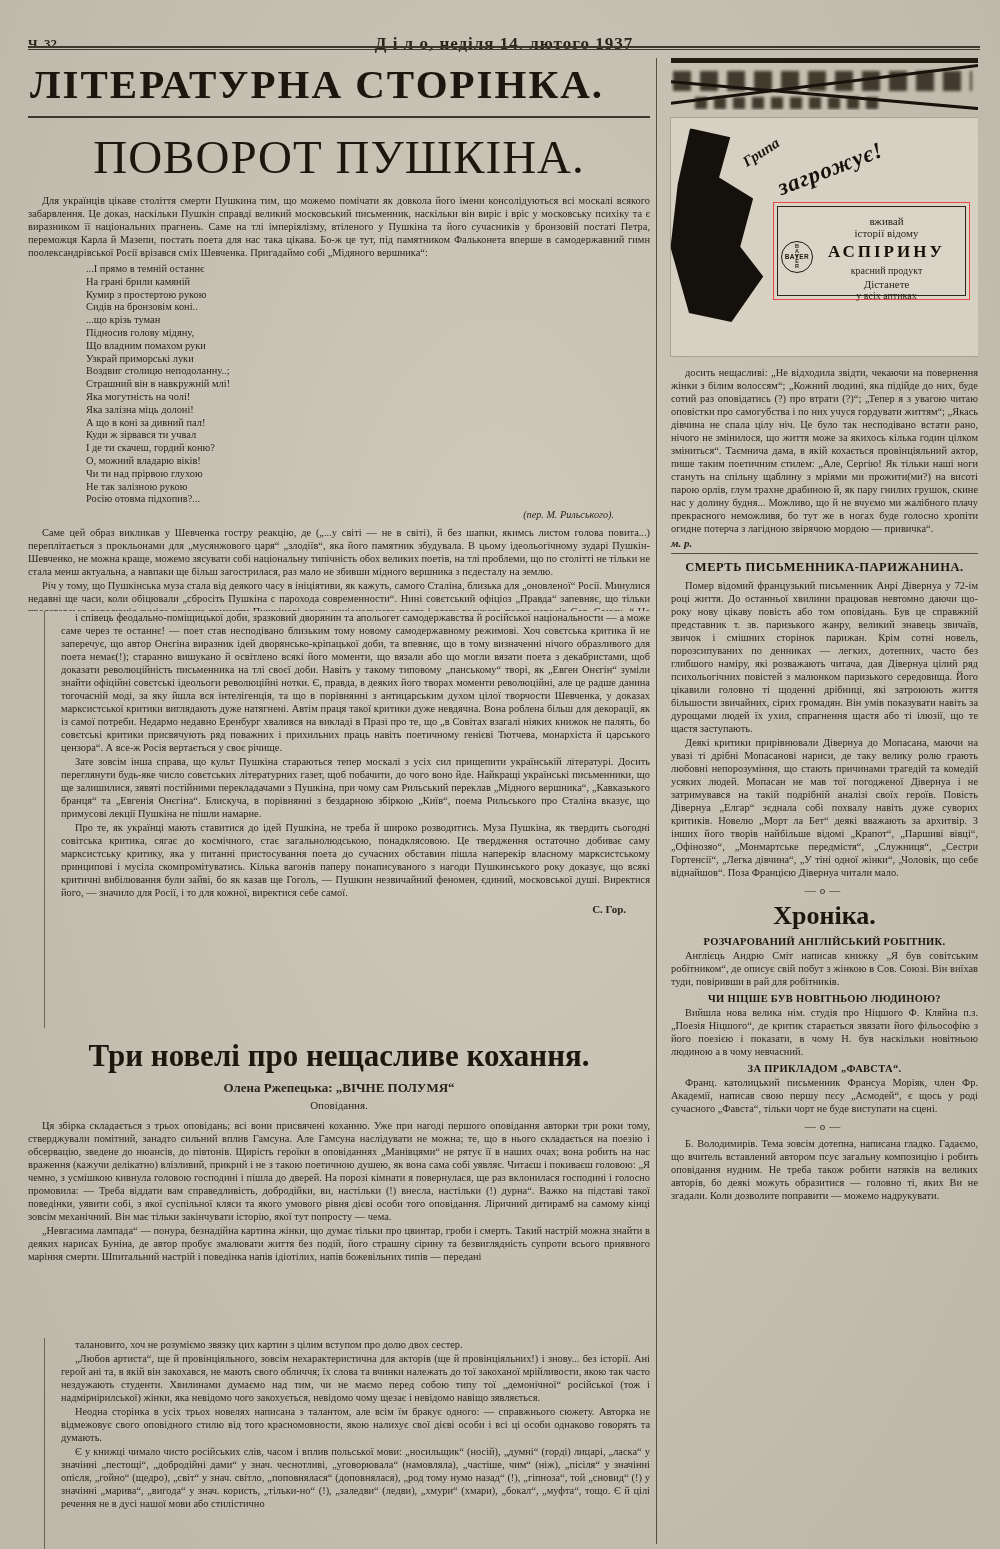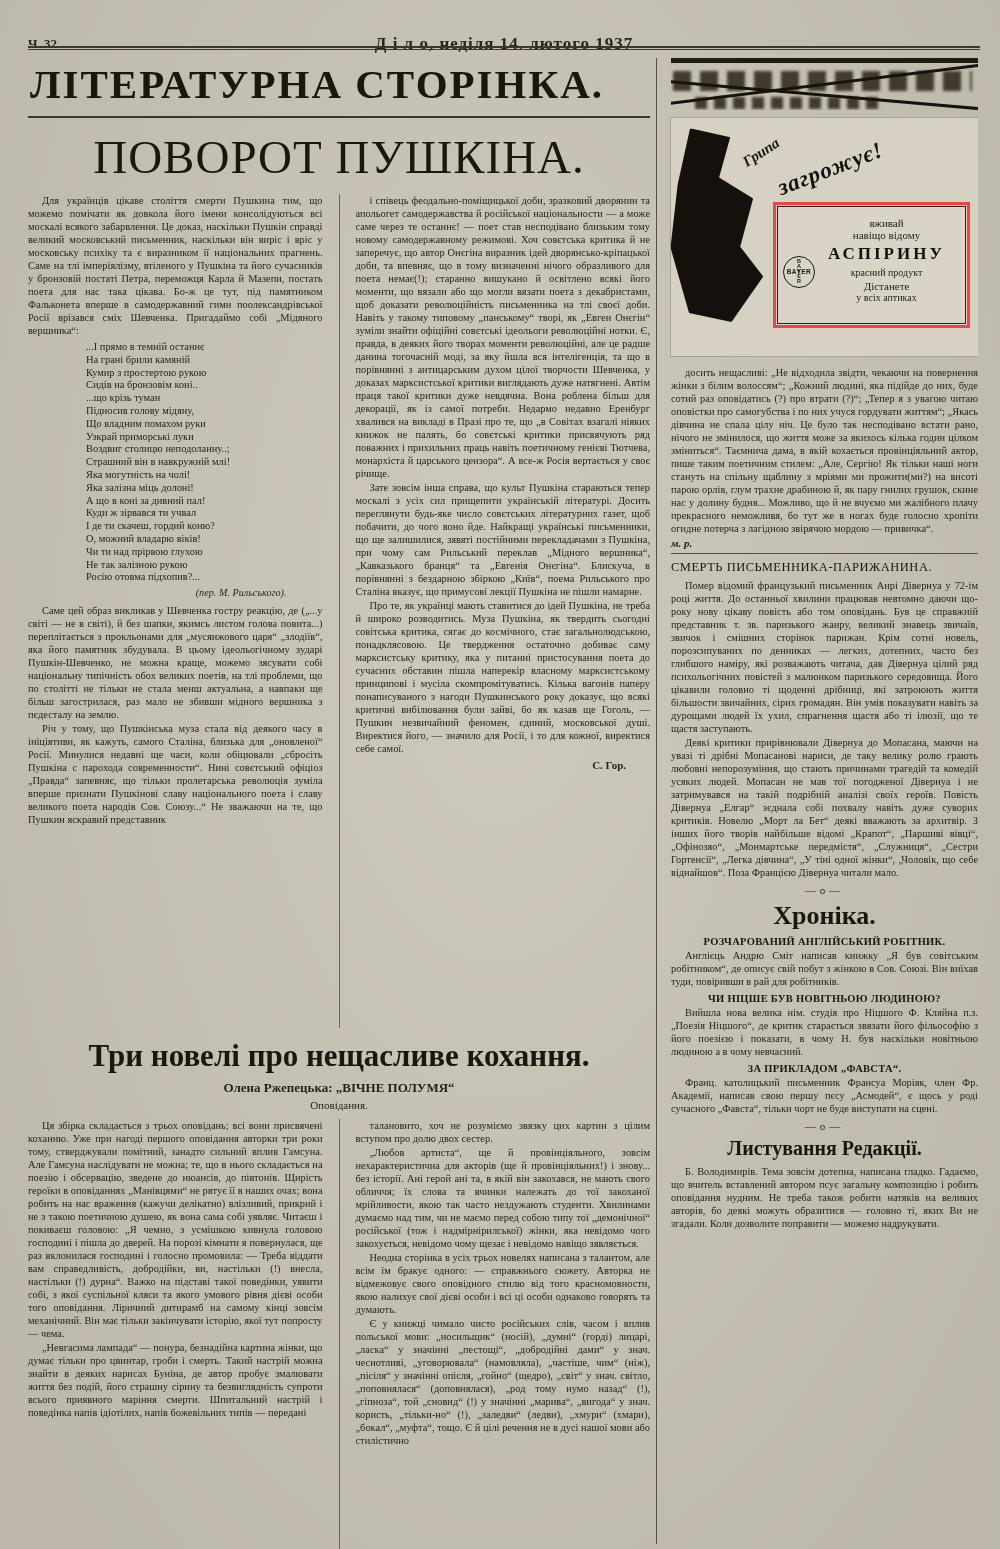--- a/index.html
+++ b/index.html
@@ -20,21 +20,21 @@
   .top-rule { position:absolute; left:28px; right:20px; top:46px;
     border-top:2px solid #3c372c; border-bottom:1px solid #3c372c; height:4px; }
 
   
   .left-region { position:absolute; left:28px; top:58px; width:622px; }
   .section-title { font-size:41px; font-weight:bold; letter-spacing:2px;
     padding:2px 0 8px 2px; border-bottom:2px solid #3c372c; color:#1b170f; }
   .pushkin-title { text-align:center; font-size:47px; font-weight:normal;
     letter-spacing:1px; margin:12px 0 10px 0; color:#1b170f; }
 
-  .cols { display:flex; }
+  .cols { display:flex;flex-direction:column; }
   .col { flex:1; min-width:0; overflow:hidden; }
   .col + .col { border-left:1px solid #6b6557; padding-left:16px; margin-left:16px; }
   .cols p, .rc-text p, .obit-paras p {
     font-size:10.4px; line-height:13px; text-align:justify; text-indent:14px;
     margin-bottom:1px; }
   .pushkin-cols { height:834px; }
 
   .poem { margin:4px 0 2px 58px; font-size:10.4px; line-height:12.8px; }
   .poem div { white-space:nowrap; }
   .poem-attr { text-align:right; padding-right:36px; font-size:10.2px;
@@ -65,42 +65,42 @@
 
   .ad { position:relative; height:238px; background:#d6d1c2;
     box-shadow:0 0 0 1px #a9a393; margin-bottom:10px; }
   .blob { position:absolute; left:-2px; top:8px; width:116px; height:196px;
     background:#14100b; transform:rotate(-4deg);
     clip-path:polygon(24% 0,58% 6%,46% 26%,74% 38%,60% 62%,78% 78%,48% 100%,12% 94%,0 60%,10% 28%); }
   .slogan1 { position:absolute; left:70px; top:26px; transform:rotate(-33deg);
     font-size:15px; font-weight:bold; font-style:italic; color:#1b160e; }
   .slogan2 { position:absolute; left:104px; top:38px; transform:rotate(-21deg);
     font-size:23px; font-weight:bold; font-style:italic; letter-spacing:1px; color:#14100b; }
-  .ad-box { position:absolute; left:102px; right:8px; top:84px; height:126px;
-    border:3px solid #ef4444; outline:1px solid #2a251b; outline-offset:-5px;
+  .ad-box { position:absolute; left:102px; right:8px; top:84px; height:98px;
+    border:1px solid #ef4444; outline:1px solid #2a251b; outline-offset:-5px;
     padding:12px 6px 6px 36px; text-align:center; background:#d9d4c5; }
   .ad-l1 { font-size:11px; }
   .ad-l2 { font-size:11px; }
   .ad-product { font-size:17px; font-weight:bold; letter-spacing:3px; margin:3px 0; color:#14100b; }
   .ad-l3 { font-size:10px; }
   .ad-l4 { font-size:11px; margin-top:2px; }
   .ad-l5 { font-size:10px; }
   .bayer { position:absolute; left:7px; top:56%; transform:translateY(-50%);
     width:32px; height:32px; border:1.5px solid #1c1811; border-radius:50%;
     font-family:"Liberation Sans","DejaVu Sans",sans-serif; }
   .bayer-h { position:absolute; left:0; right:0; top:50%; transform:translateY(-54%);
     text-align:center; font-size:6.5px; font-weight:bold; letter-spacing:.5px; color:#1c1811; }
   .bayer-v { position:absolute; left:50%; top:1px; transform:translateX(-50%);
     writing-mode:vertical-lr; text-orientation:upright; font-size:5.5px; font-weight:bold;
     letter-spacing:-1px; color:#1c1811; }
 
   .initials { padding-right:14px; font-weight:bold;
     font-style:italic; font-size:11px; margin:2px 0 4px 0; }
   .thin-rule { border-top:1px solid #55503f; margin:4px 0 6px 0; }
-  .obit-title { text-align:left; font-size:12.5px; font-weight:normal;
+  .obit-title { text-align:center; font-size:12.5px; font-weight:bold;
     letter-spacing:.5px; margin-bottom:4px; color:#1b170f; }
   .o-div { text-align:center; font-size:11px; letter-spacing:4px; margin:5px 0; }
   .chron-title { text-align:center; font-size:26px; font-weight:bold;
     margin-bottom:0; color:#1b170f; }
   .chron-head { text-align:center; font-size:10.5px; font-weight:bold;
     letter-spacing:.3px; margin:5px 0 2px 0; color:#1b170f; }
   .chron-text { font-size:10.4px; line-height:13px; text-align:justify; text-indent:14px; }
   .letters-title { text-align:center; font-size:20px; font-weight:bold;
     margin:2px 0 5px 0; color:#1b170f; }
   .letters-text { font-size:10.4px; line-height:13px; text-align:justify; text-indent:14px; }
@@ -197,21 +197,21 @@
     <div class="ad">
       <div class="blob"></div>
       <div class="slogan1">Грипа</div>
       <div class="slogan2">загрожує!</div>
       <div class="ad-box">
         <div class="bayer">
           <span class="bayer-h">BAYER</span>
           <span class="bayer-v">BAYER</span>
         </div>
         <div class="ad-l1">вживай</div>
-        <div class="ad-l2">навіщо відому</div>
+        <div class="ad-l2">історії відому</div>
         <div class="ad-product">АСПІРИНУ</div>
         <div class="ad-l3">красний продукт</div>
         <div class="ad-l4">Дістанете</div>
         <div class="ad-l5">у всіх  аптиках</div>
       </div>
     </div>
 
     <div class="rc-text">
         <p>досить нещасливі: „Не відходила звідти, чекаючи на повернення жінки з білим волоссям“; „Кожний людині, яка підійде до них, буде сотий раз оповідатись (?) про втрати (?)“; „Тепер я з увагою читаю оповістки про самогубства і по них учуся гордувати життям“; „Якась дівчина не спала цілу ніч. Це було так несподівано встати рано, нічого не змінилося, що життя може за якихось кілька годин цілком зміниться“. Таємнича дама, в якій кохається провінціяльний актор, пише таким поетичним стилем: „Але, Сергію! Як тільки наші ноги стануть на спільну щаблину з мріями ми прожити(ми?) на висоті парою орлів, глум трахне драбиною й, як пару гнилих грушок, скине нас у долину будня... Можливо, що й не вчуємо ми жалібного плачу прекрасного неможливя, бо тут же в ногах буде голосно хропіти огидне потерча з лагідною звірячою мордою — привичка“.</p>
       </div>
@@ -232,17 +232,16 @@
     <p class="chron-text">Англієць Андрю Сміт написав книжку „Я був совітським робітником“, де описує свій побут з жінкою в Сов. Союзі. Він виїхав туди, повіривши в рай для робітників.</p>
 
     <div class="chron-head">ЧИ НІЦШЕ БУВ НОВІТНЬОЮ ЛЮДИНОЮ?</div>
     <p class="chron-text">Вийшла нова велика нім. студія про Ніцшого Ф. Кляйна п.з. „Поезія Ніцшого“, де критик старається звязати його фільософію з його поезією і показати, в чому Н. був наскільки новітньою людиною а в чому невчасний.</p>
 
     <div class="chron-head">ЗА ПРИКЛАДОМ „ФАВСТА“.</div>
     <p class="chron-text">Франц. католицький письменник Франсуа Моріяк, член Фр. Академії, написав свою першу пєсу „Асмодей“, є щось у роді сучасного „Фавста“, тільки чорт не буде виступати на сцені.</p>
 
     <div class="o-div">—о—</div>
 
-    <h3 class="letters-title">Листування Редакції.</h3>
     <p class="letters-text">Б. Володимирів. Тема зовсім дотепна, написана гладко. Гадаємо, що вчитель вставлений автором псує загальну композицію і робить оповідання нудним. Не треба також робити натяків на великих авторів, бо деякі можуть образитися — головно ті, яких Ви не згадали. Коли дозволите поправити — можемо надрукувати.</p>
 
   </aside>
 </div>
 
 </body></html>

